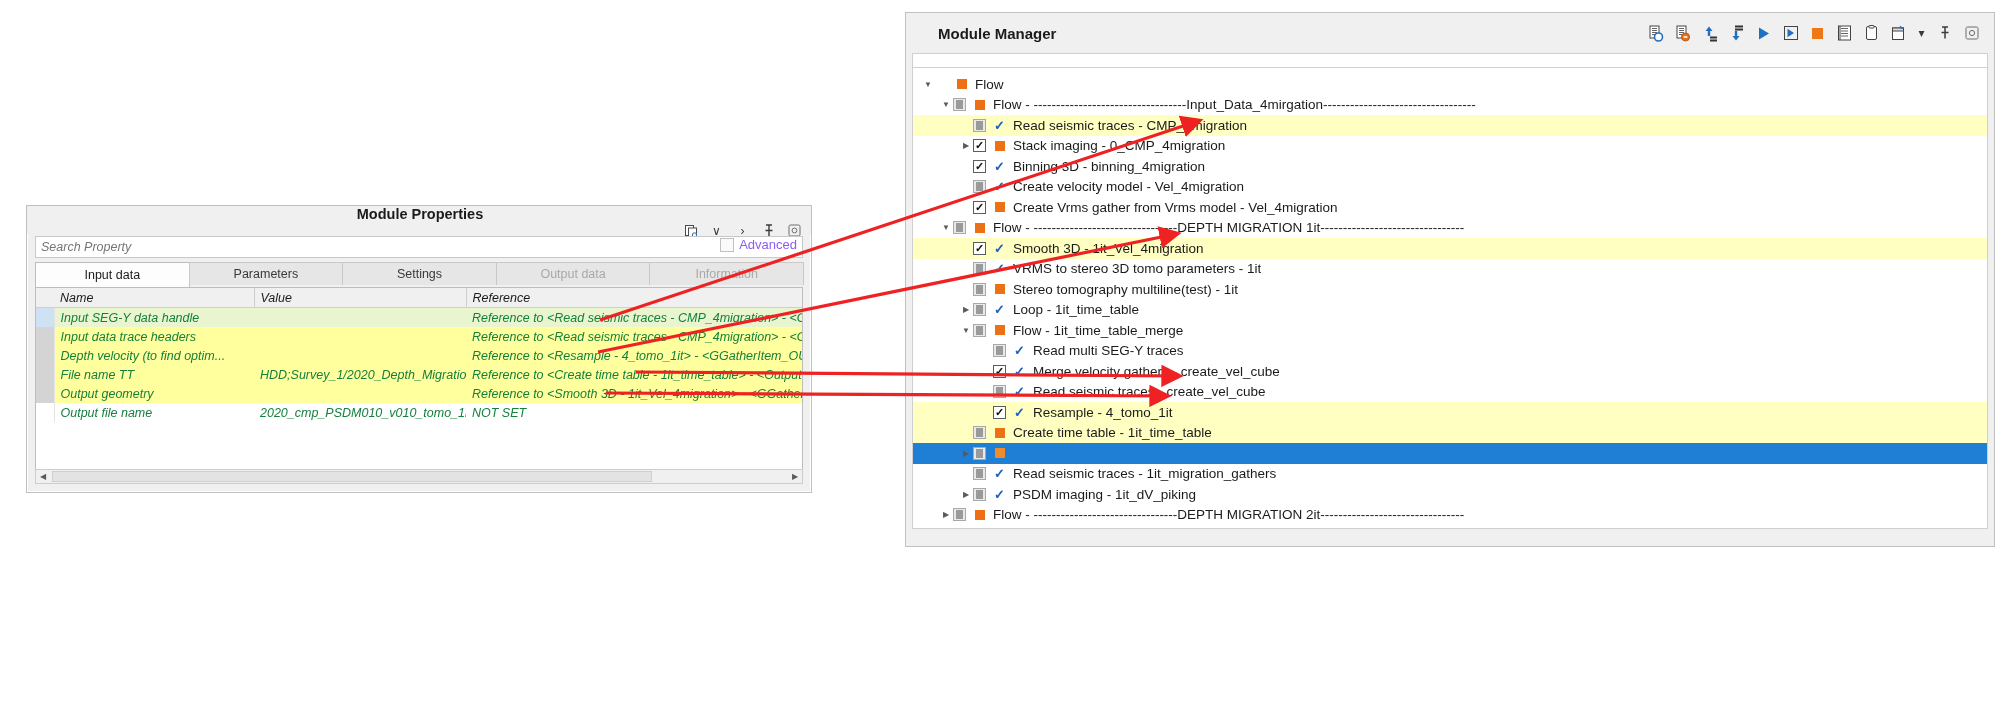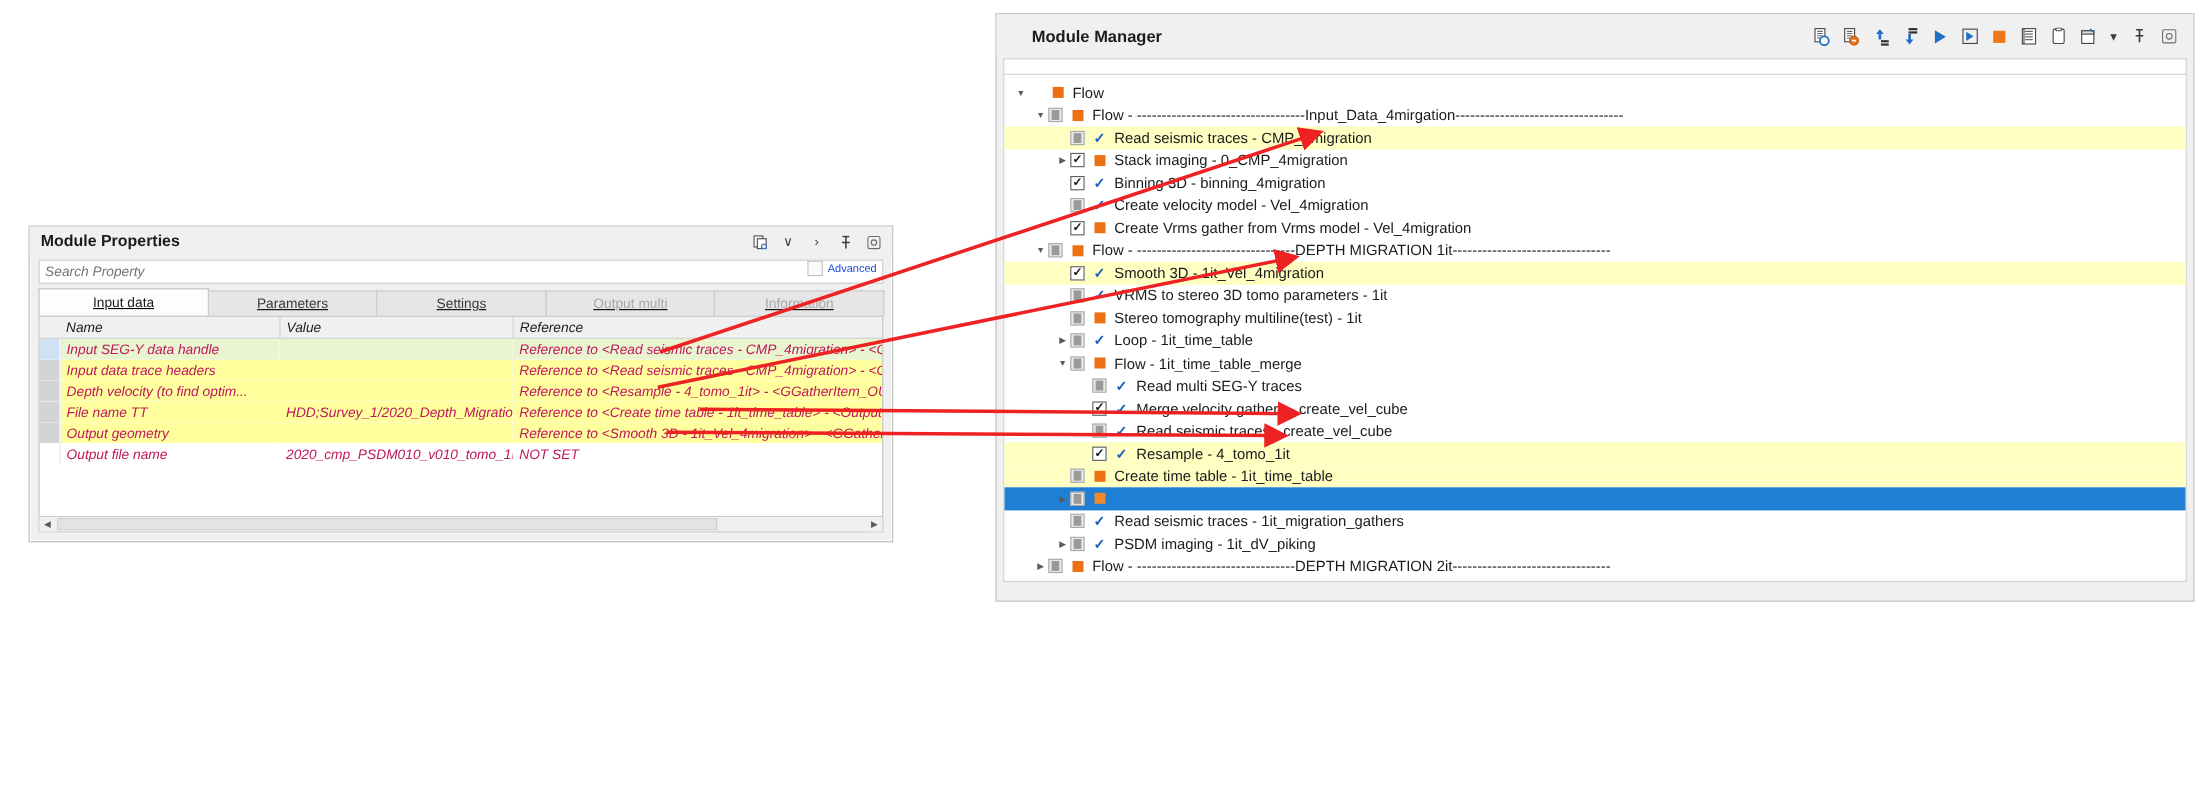--- a/index.html
+++ b/index.html
@@ -34,40 +34,40 @@
     color:#3b3b3b;font-size:12px;line-height:1;cursor:default;
   }
 
   
   #module-properties{
     left:26px;top:205px;width:786px;height:288px;
     background:#f0f0f0;
     border:1px solid #bfbfbf;
     box-shadow:0 0 0 1px #ffffff inset;
   }
-  #mp-title-bar{height:28px;}
+  #mp-title-bar{height:28px;flex-direction:column;}
   #mp-search-wrap{padding:2px 8px 4px 8px;}
   #mp-search{
     width:100%;height:22px;box-sizing:border-box;
     border:1px solid #c8c8c8;background:#ffffff;
     font-family:"Liberation Sans",sans-serif;font-size:12.5px;
     font-style:italic;color:#9a9a9a;padding:0 5px;
     outline:none;
   }
   #mp-advanced{
     position:absolute;right:14px;top:31px;
     display:flex;align-items:center;gap:5px;
-    font-size:10px;color:#1d4ed8;
+    font-size:13px;color:#8b5cf6;
   }
   #mp-advanced .cb{
     width:12px;height:12px;border:1px solid #c0c0c0;background:#fafafa;display:block;
   }
   
   #mp-tabs{
-    display:flex;margin:0 8px;height:25px;align-items:flex-end;text-decoration:underline;
+    display:flex;margin:0 8px;height:25px;
   }
   .mp-tab{
     flex:1;height:23px;line-height:23px;text-align:center;
     font-size:12.5px;color:#3a3a3a;
     background:#e6e6e6;border:1px solid #c9c9c9;border-bottom:none;
     box-sizing:border-box;margin-right:-1px;
     white-space:nowrap;overflow:hidden;
   }
   .mp-tab.active{
     background:#fdfdfd;height:25px;line-height:25px;color:#1b1b1b;
@@ -79,21 +79,21 @@
     margin:0 8px;background:#ffffff;border:1px solid #bdbdbd;
     height:194px;box-sizing:border-box;position:relative;overflow:hidden;font-style:italic;
   }
   #mp-table{width:100%;border-collapse:collapse;table-layout:fixed;}
   #mp-table th{
     font-size:12.5px;font-weight:normal;color:#1b1b1b;text-align:left;
     background:#f0f0f0;border-right:1px solid #cfcfcf;border-bottom:1px solid #cfcfcf;
     height:19px;padding:0 0 0 6px;white-space:nowrap;
   }
   #mp-table td{
-    font-size:12.5px;color:#be185d;height:19px;padding:0 0 0 6px;
+    font-size:12.5px;color:#15803d;height:19px;padding:0 0 0 6px;
     white-space:nowrap;overflow:hidden;
   }
   td.gutter{width:18px;padding:0;border-right:1px solid #e4e4e4;}
   tr.row-yellow td{background:#ffff9e;}
   tr.row-green  td{background:#e9f5cf;}
   tr.row-white  td{background:#ffffff;}
   tr.row-yellow td.gutter{background:#d4d4d4;}
   tr.row-green  td.gutter{background:#cfe2f3;}
   tr.row-white  td.gutter{background:#ffffff;}
   
@@ -203,21 +203,21 @@
 
   <div id="mp-advanced">
     <span class="cb"></span>
     <span>Advanced</span>
   </div>
 
   <div id="mp-tabs">
     <div class="mp-tab active">Input data</div>
     <div class="mp-tab">Parameters</div>
     <div class="mp-tab">Settings</div>
-    <div class="mp-tab dim">Output multi</div>
+    <div class="mp-tab dim">Output data</div>
     <div class="mp-tab dim">Information</div>
   </div>
 
   <div id="mp-table-wrap">
     <table id="mp-table">
       <colgroup>
           <col style="width:18px">
           <col style="width:200px">
           <col style="width:212px">
           <col>

